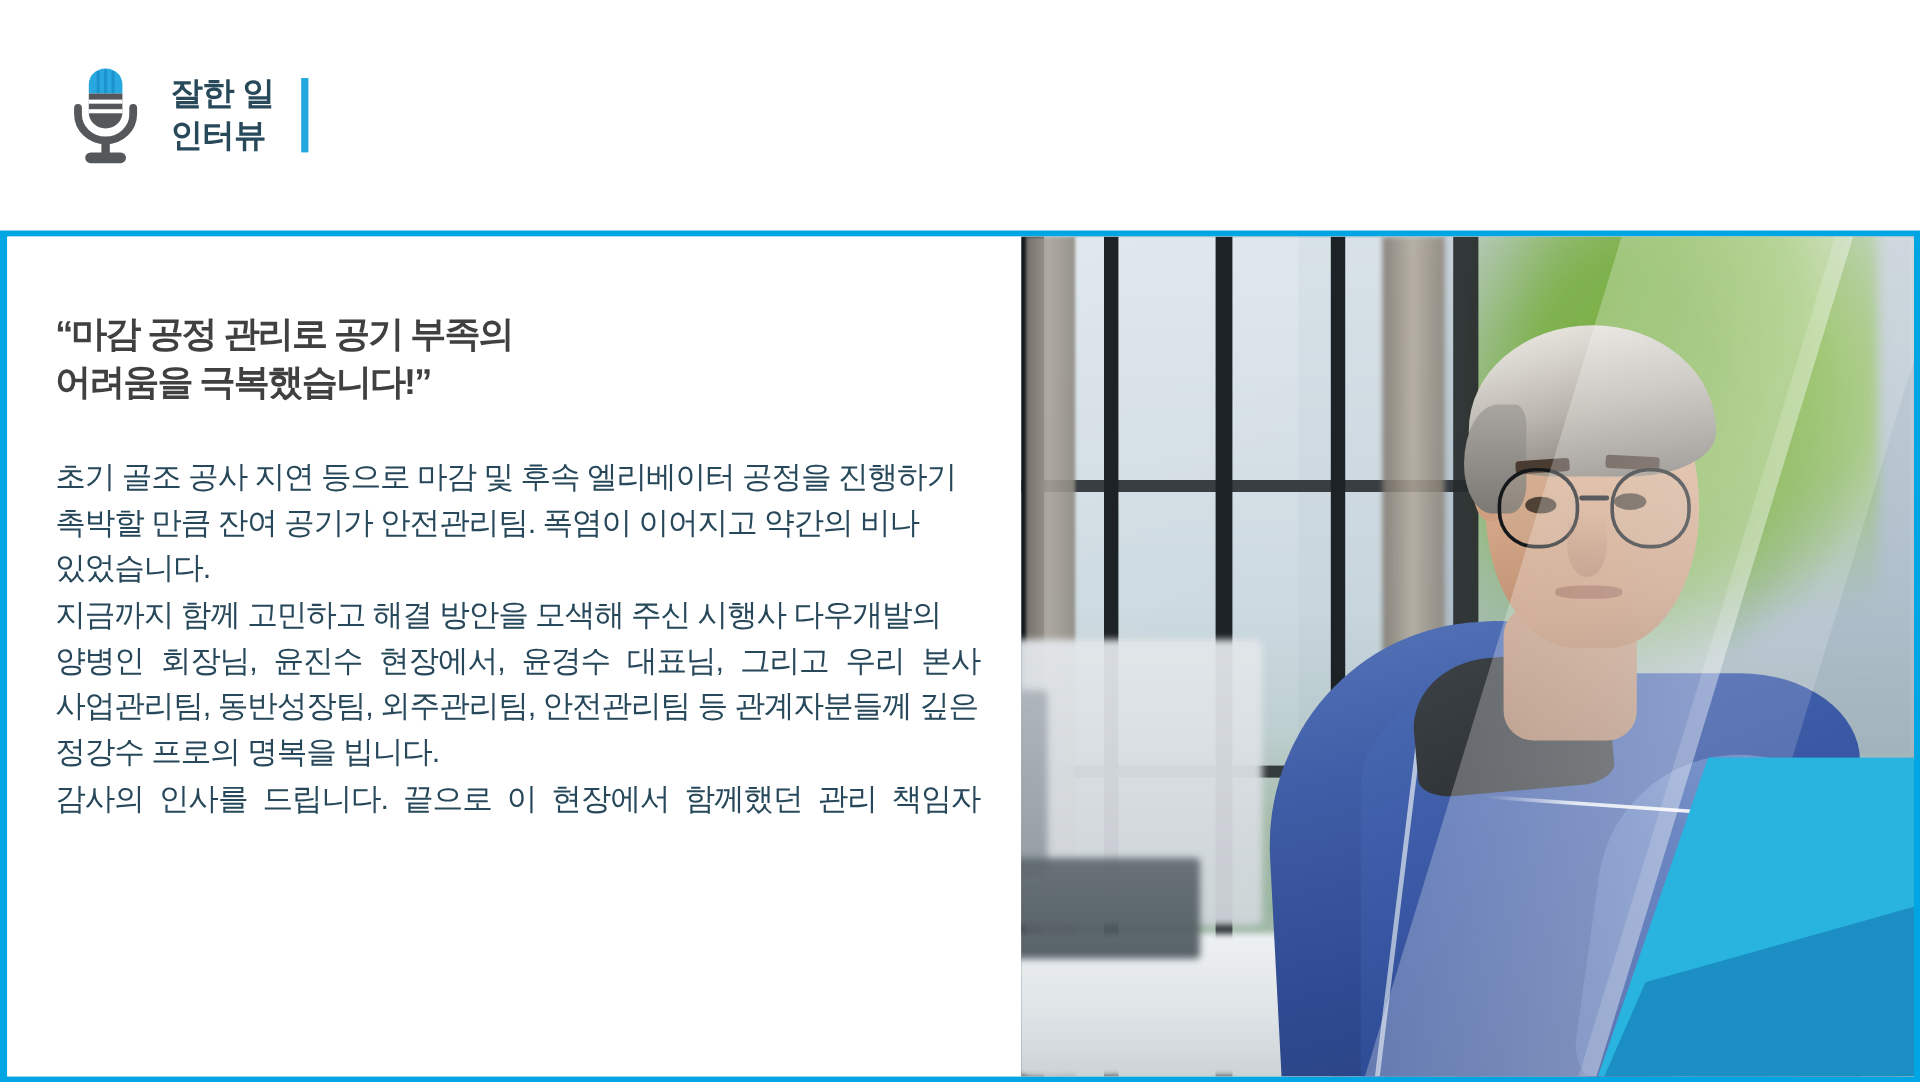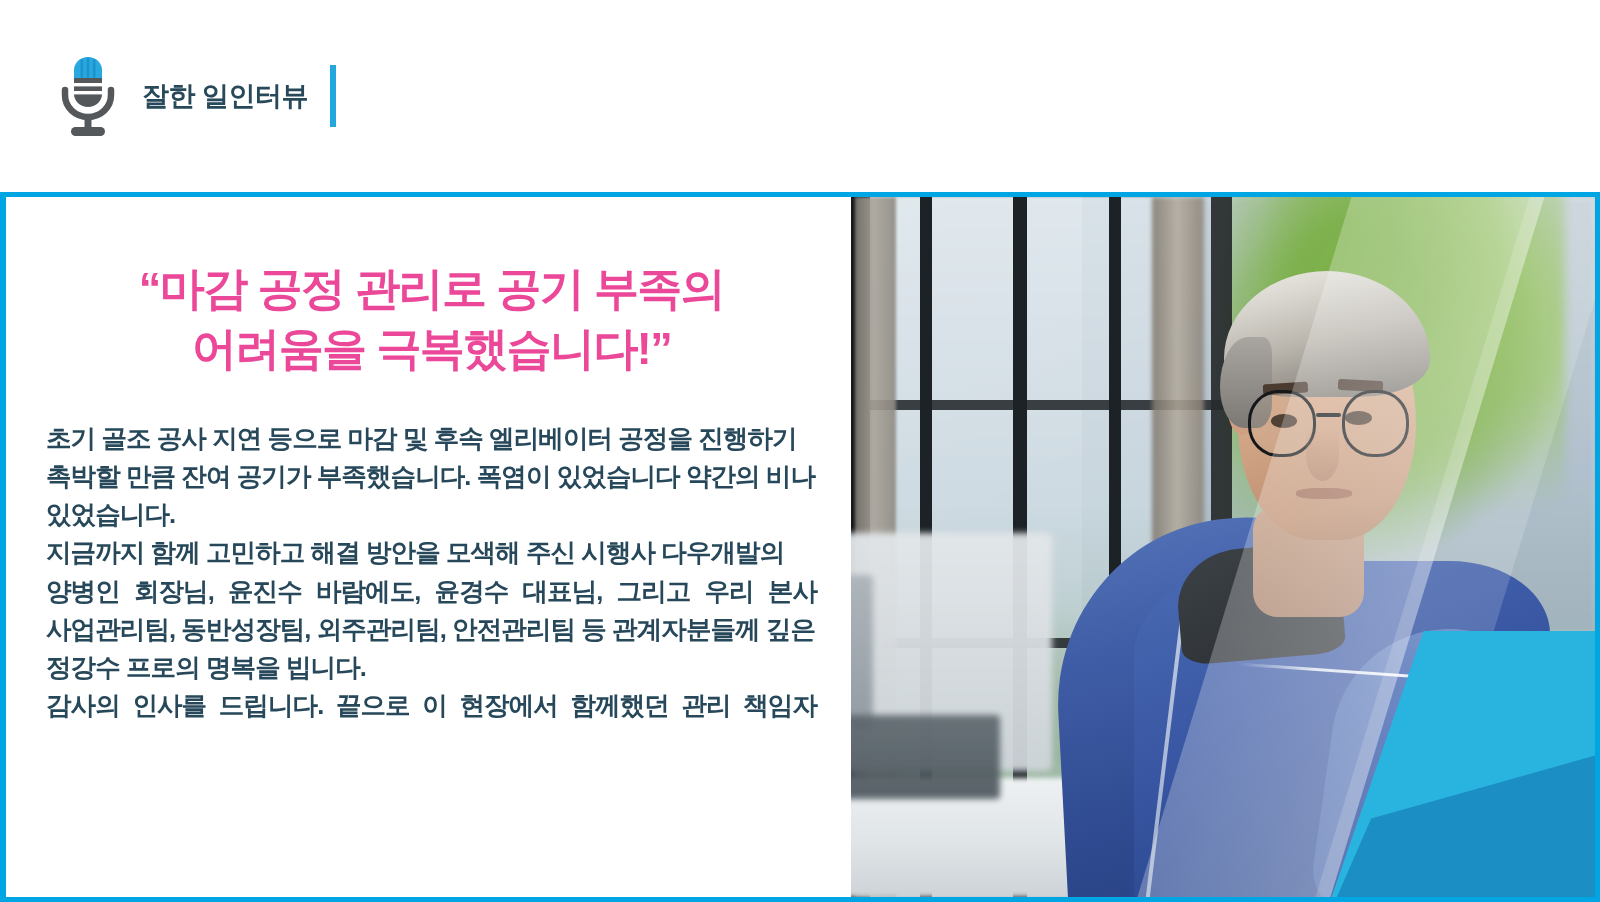--- a/index.html
+++ b/index.html
@@ -18,21 +18,21 @@
     position:absolute; left:0; top:0; width:1600px; height:192px;
     display:flex; align-items:center;
   }
   .header-inner { display:flex; align-items:center; padding-left:52px; }
 
   
   .mic-icon { position:relative; width:72px; height:92px; flex:0 0 72px; margin-right:14px; }
   .mic-icon svg { display:block; }
 
   .kicker {
-    display:flex; flex-direction:row; justify-content:flex-start;
+    display:flex; flex-direction:column; justify-content:flex-start;
     margin-left:4px; margin-right:22px;
   }
   .kicker-line {
     font-size:27px; font-weight:bold; line-height:1.28;
     color:#28495a; letter-spacing:-0.5px; white-space:nowrap;
   }
 
   .divider-bar {
     width:6px; height:62px; background:#22a8de; margin-right:26px; flex:0 0 6px;
   }
@@ -48,31 +48,30 @@
     border:5px solid #00a5e3; border-left-width:6px;
     background:#ffffff; overflow:hidden; display:flex;
   }
 
   .text-pane {
     position:relative; width:845px; flex:0 0 845px; height:100%;
     background:#ffffff; padding:62px 34px 0 40px;
   }
 
   .quote-head {
-    font-size:45px; font-weight:bold; color:#ec4899;
+    font-size:30px; font-weight:bold; color:#404040;
     line-height:1.33; letter-spacing:-1.6px; white-space:nowrap;
     margin-bottom:40px;
-    text-align:center;
   }
   .quote-head .qline { display:block; }
 
   .body-copy {
     font-size:25.5px; color:#27485a; line-height:1.50; letter-spacing:-0.9px;
   }
-  .body-copy p { margin:0;font-weight:bold; }
+  .body-copy p { margin:0; }
   .body-copy p + p { margin-top:0; }
   .body-copy .ln { display:block; white-space:nowrap; }
   .body-copy .just { text-align:justify; text-align-last:justify; }
 
   
   .photo-pane {
     position:relative; flex:1 1 auto; height:100%; overflow:hidden;
     background:#8a99a3;
   }
 
@@ -339,26 +338,26 @@
     <div class="text-pane">
 
       <div class="quote-head">
         <span class="qline">“마감 공정 관리로 공기 부족의</span>
         <span class="qline">어려움을 극복했습니다!”</span>
       </div>
 
       <div class="body-copy">
         <p>
           <span class="ln">초기 골조 공사 지연 등으로 마감 및 후속 엘리베이터 공정을 진행하기</span>
-          <span class="ln">촉박할 만큼 잔여 공기가 부족했습니다. 폭염이 있었습니다 약간의 비나</span>
+          <span class="ln">촉박할 만큼 잔여 공기가 안전관리팀. 폭염이 이어지고 약간의 비나</span>
           <span class="ln">있었습니다.</span>
         </p>
         <p>
           <span class="ln">지금까지 함께 고민하고 해결 방안을 모색해 주신 시행사 다우개발의</span>
-          <span class="ln just">양병인 회장님, 윤진수 바람에도, 윤경수 대표님, 그리고 우리 본사</span>
+          <span class="ln just">양병인 회장님, 윤진수 현장에서, 윤경수 대표님, 그리고 우리 본사</span>
           <span class="ln">사업관리팀, 동반성장팀, 외주관리팀, 안전관리팀 등 관계자분들께 깊은</span>
           <span class="ln">정강수 프로의 명복을 빕니다.</span>
           <span class="ln just">감사의 인사를 드립니다. 끝으로 이 현장에서 함께했던 관리 책임자</span>
         </p>
       </div>
     </div>
 
     <div class="photo-pane">
       <div class="bg-sky"></div>
       <div class="bg-building"></div>

